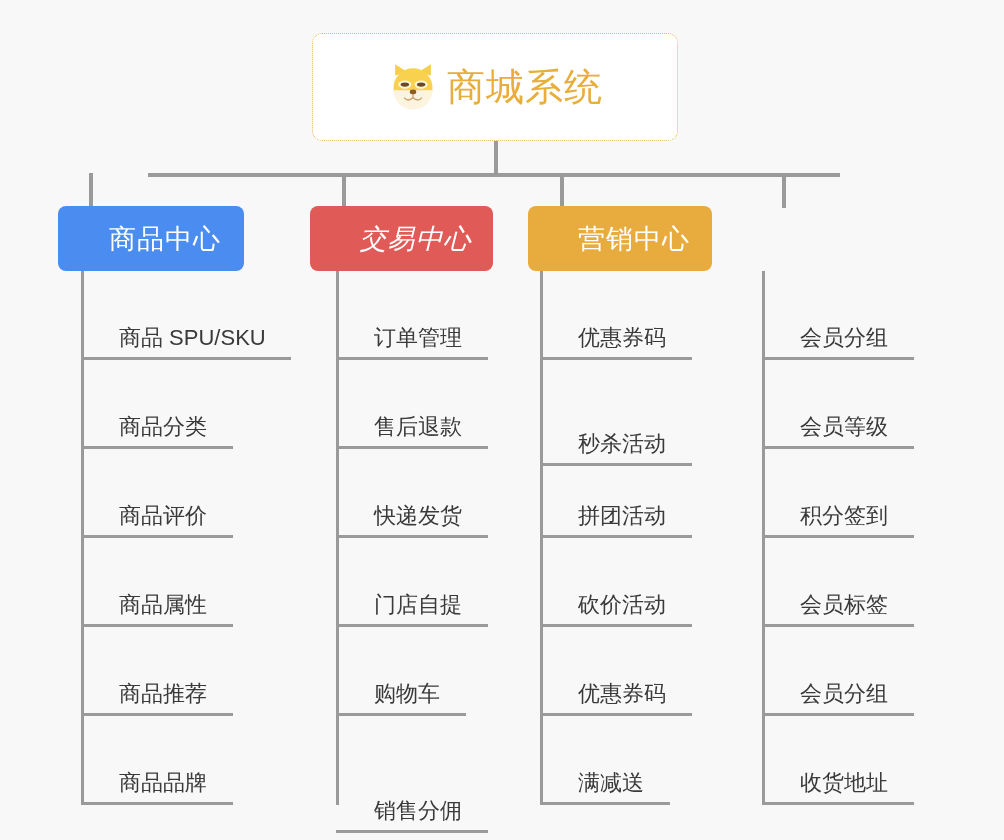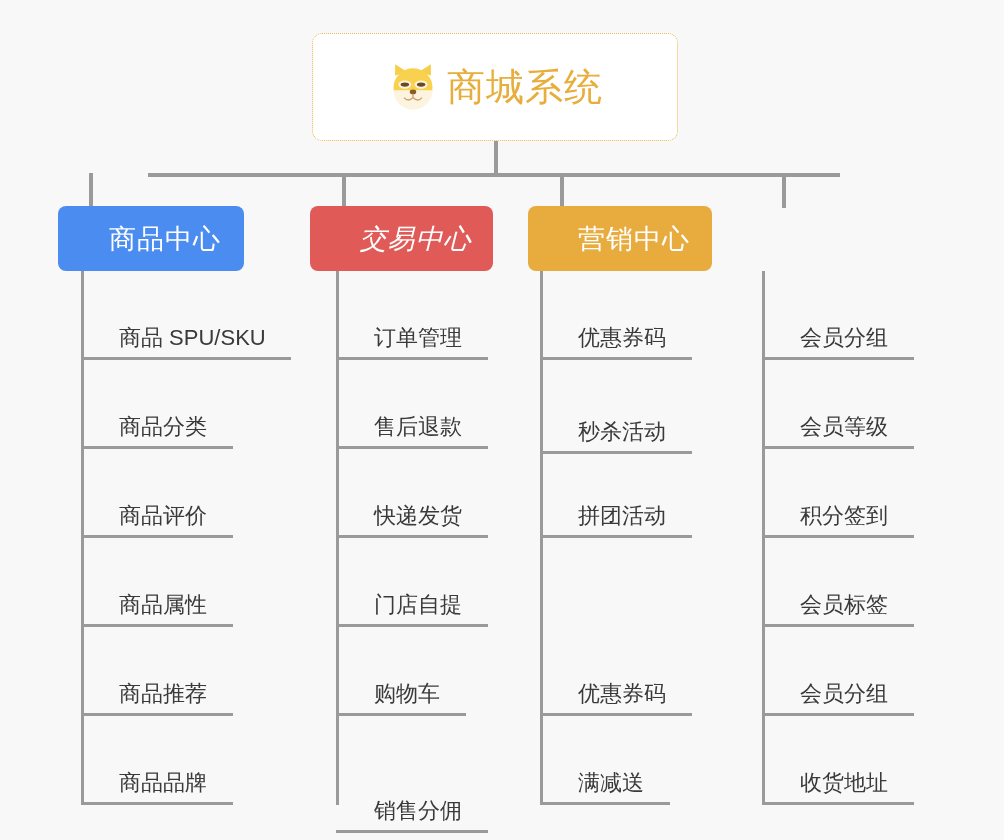--- a/index.html
+++ b/index.html
@@ -221,26 +221,30 @@
     <div class="conn conn-v-drop" style="left: 560px;"></div>
     <div class="cat-box" style="left: 528px; width: 184px; background: rgb(232, 171, 62);">
       <span>营销中心</span>
     </div>
     <div class="branch" style="left: 540px; height: 534px; width: 260px;">
       <div class="spine" style="height: 534px;"></div>
       <div class="leaf" style="top: 0px; width: 152px;">
         <span class="leaf-label">优惠券码</span>
         <div class="leaf-underline" style="width: 152px;"></div>
       </div>
-      <div class="leaf" style="top: 94px; width: 152px; padding-left: 33px;">
+      <div class="leaf" style="top: 106px; width: 152px; padding-left: 33px;">
         <span class="leaf-label">秒杀活动</span>
         <div class="leaf-underline" style="width: 152px;"></div>
       </div>
       <div class="leaf" style="top: 178px; width: 152px;">
         <span class="leaf-label">拼团活动</span>
+        <div class="leaf-underline" style="width: 152px;"></div>
+      </div>
+      <div class="leaf" style="top: 267px; width: 152px;">
+        <span class="leaf-label">砍价活动</span>
         <div class="leaf-underline" style="width: 152px;"></div>
       </div>
       <div class="leaf" style="top: 356px; width: 152px;">
         <span class="leaf-label">优惠券码</span>
         <div class="leaf-underline" style="width: 152px;"></div>
       </div>
       <div class="leaf" style="top: 445px; width: 130px;">
         <span class="leaf-label">满减送</span>
         <div class="leaf-underline" style="width: 130px;"></div>
       </div>

